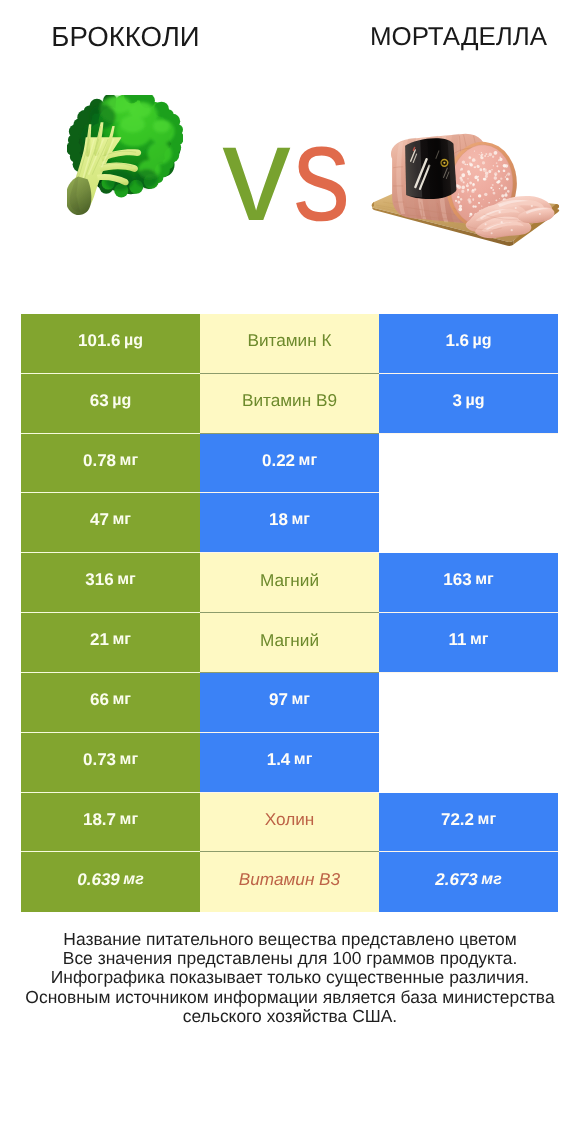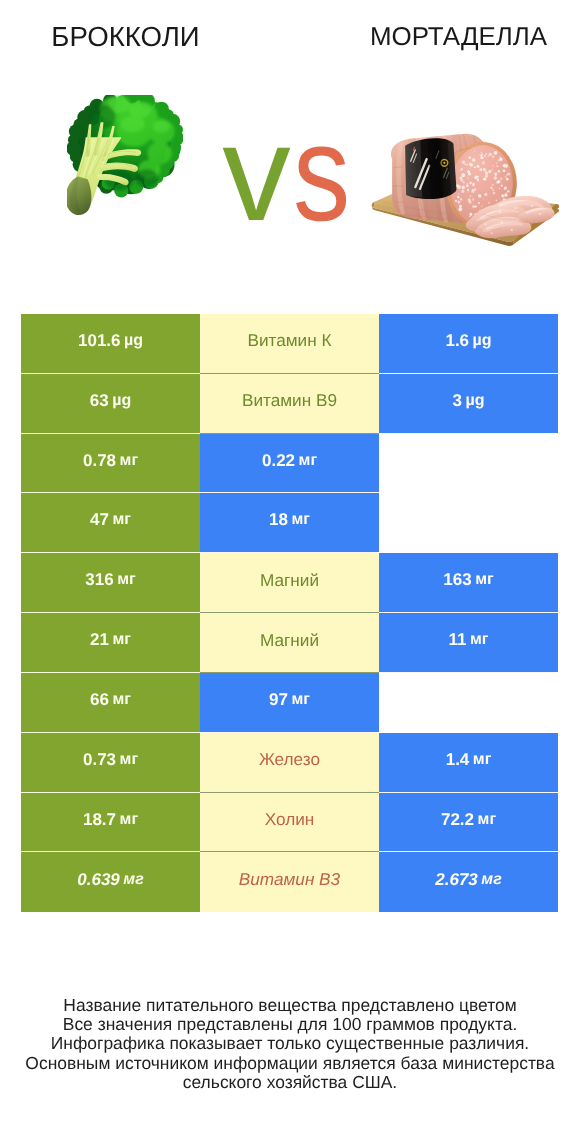--- a/index.html
+++ b/index.html
@@ -38,21 +38,21 @@
   .cell-r { background:#3b82f6; color:#fffdf8; font-weight:bold; font-size:17px;
             border-bottom:1.4px solid #fdf6ec; }
   .cell-m { background:#fef9c3; font-weight:400; font-size:17.2px;
             border-bottom:1.3px solid #8d9c6c; }
   .row:last-child .cell { border-bottom:none;font-style:italic; }
   .cell-m.green  { color:#6d8a2c; }
   .cell-m.orange { color:#bd6347; }
   .unit { font-size:16px; margin-left:3.5px;text-align:center; }
 
   
-  .footer { position:absolute; left:0; top:996px; width:580px;
+  .footer { position:absolute; left:0; top:930px; width:580px;
             text-align:center; font-size:17.45px; line-height:19.2px;
             color:#1f1f1f; }
 </style>
 </head>
 <body>
 
 <div class="page">
 
   <div class="title title-left">БРОККОЛИ</div>
   <div class="title title-right">МОРТАДЕЛЛА</div>
@@ -548,21 +548,20 @@
         <div class="cell cell-l">21<span class="unit">мг</span></div>
         <div class="cell cell-m green">Магний</div>
         <div class="cell cell-r">11<span class="unit">мг</span></div>
       </div>
       <div class="row">
         <div class="cell cell-l">66<span class="unit">мг</span></div>
         <div class="cell cell-r">97<span class="unit">мг</span></div>
       </div>
       <div class="row">
         <div class="cell cell-l">0.73<span class="unit">мг</span></div>
-        <div class="cell cell-m orange">Железо</div>
         <div class="cell cell-r">1.4<span class="unit">мг</span></div>
       </div>
       <div class="row">
         <div class="cell cell-l">18.7<span class="unit">мг</span></div>
         <div class="cell cell-m orange">Холин</div>
         <div class="cell cell-r">72.2<span class="unit">мг</span></div>
       </div>
       <div class="row">
         <div class="cell cell-l">0.639<span class="unit">мг</span></div>
         <div class="cell cell-m orange">Витамин B3</div>

